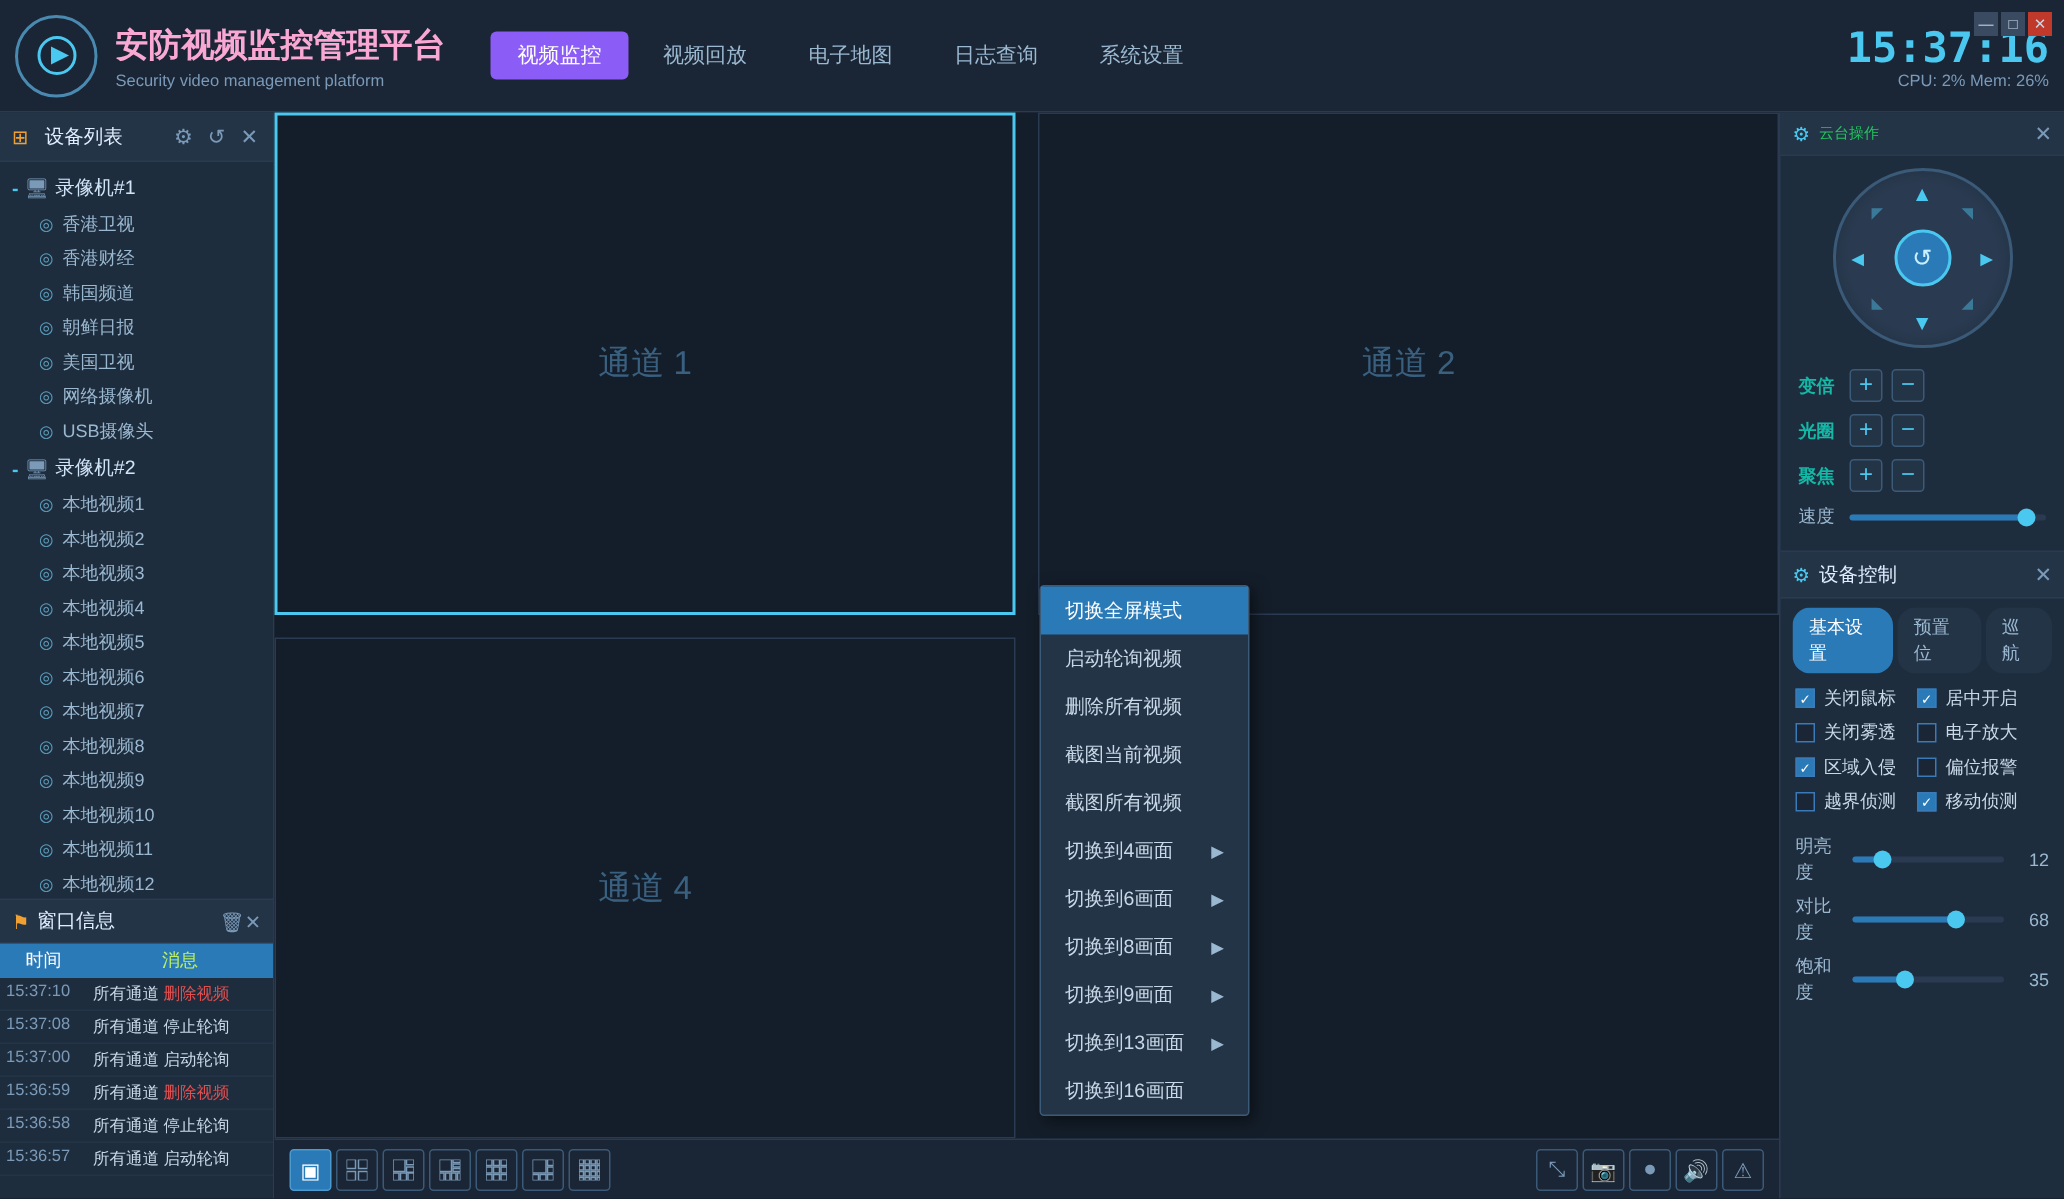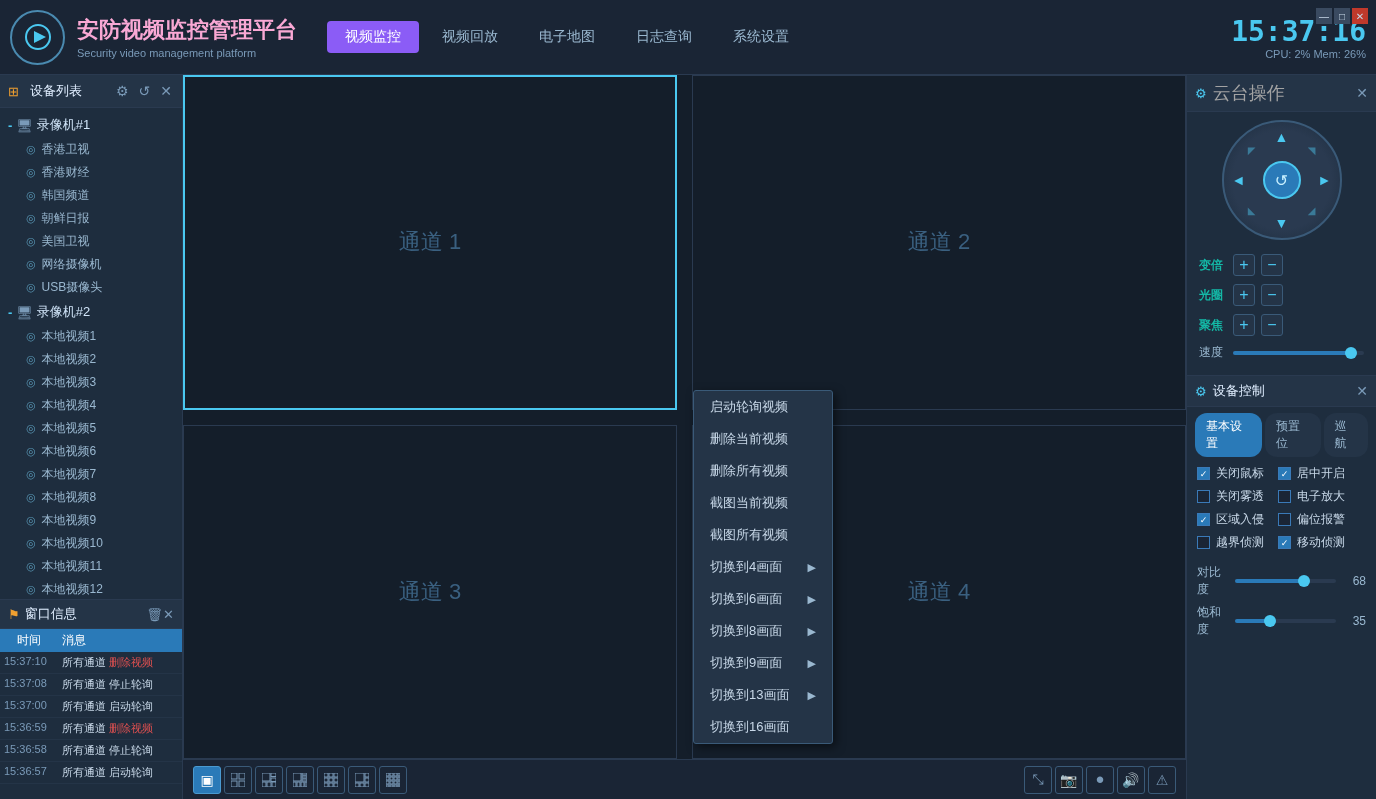--- a/index.html
+++ b/index.html
@@ -167,21 +167,21 @@
       border-bottom: 1px solid #2a3a50;
     }
     #window-info-icon { color: #f0a030; margin-right: 5px; font-size: 13px; }
     #window-info-title { flex: 1; font-size: 13px; color: #e0eeff; }
     .info-header-btn { background: none; border: none; color: #7a9ab8; cursor: pointer; font-size: 13px; }
     #log-header {
       display: flex;
       background: #2a7ab8;
     }
     .log-col-time { width: 58px; text-align: center; padding: 3px 4px; font-size: 12px; color: #fff; flex-shrink: 0; }
-    .log-col-msg { flex: 1; padding: 3px 4px; font-size: 12px; color: #ffffff; }
+    .log-col-msg { flex: 1; padding: 3px 4px; font-size: 12px; color: #bef264; text-align: center; }
 
     #log-body { overflow-y: auto; height: 155px; }
     #log-body::-webkit-scrollbar { width: 3px; }
     #log-body::-webkit-scrollbar-thumb { background: #3a5a78; }
 
     .log-row {
       display: flex;
       border-bottom: 1px solid #243447;
     }
     .log-time { width: 58px; padding: 3px 4px; font-size: 11px; color: #7a9ab8; flex-shrink: 0; }
@@ -302,21 +302,21 @@
     }
     #ptz-header {
       display: flex;
       align-items: center;
       padding: 6px 8px;
       background: #243447;
       border-bottom: 1px solid #2a3a50;
       margin-bottom: 8px;
     }
     #ptz-icon { color: #4ac8f0; margin-right: 6px; }
-    #ptz-title { flex: 1; color: #a3a3a3; font-size: 18px; }
+    #ptz-title { flex: 1; color: #22c55e; font-size: 10px; }
     .panel-close { background: none; border: none; color: #7a9ab8; cursor: pointer; font-size: 14px; }
 
     #ptz-controller {
       width: 120px;
       height: 120px;
       margin: 0 auto 10px;
       position: relative;
     }
     .ptz-bg {
       width: 120px;
@@ -659,34 +659,31 @@
   <div id="video-center">
     <div id="video-grid">
 
     <div class="video-cell active">
           <span class="channel-label">通道 1</span>
         </div>
         <div class="video-cell">
           <span class="channel-label">通道 2</span>
         </div>
         <div class="video-cell">
-          <span class="channel-label">通道 3</span>
-        </div>
-        <div class="video-cell">
           <span class="channel-label">通道 4</span>
         </div>
       </div>
 
     <div id="context-menu">
 
+    <div class="ctx-item highlighted">
+          <span>切换全屏模式</span>
+        </div>
         <div class="ctx-item">
           <span>启动轮询视频</span>
-        </div>
-        <div class="ctx-item">
-          <span>删除当前视频</span>
         </div>
         <div class="ctx-item">
           <span>删除所有视频</span>
         </div>
         <div class="ctx-item">
           <span>截图当前视频</span>
         </div>
         <div class="ctx-item">
           <span>截图所有视频</span>
         </div>
@@ -886,20 +883,28 @@
         <div class="ctrl-option-row">
           <div class="ctrl-checkbox"></div>
           <span class="ctrl-option-label">越界侦测</span>
           <div class="ctrl-checkbox checked" style="margin-left:8px;"></div>
           <span class="ctrl-option-label">移动侦测</span>
         </div>
       </div>
 
       <div id="device-sliders" style="padding: 4px 10px;">
         <div class="slider-row">
+          <span class="slider-name">明亮度</span>
+          <div class="slider-track">
+            <div class="slider-fill" style="width:20%;"></div>
+            <div class="slider-thumb" style="left:calc(20% - 6px);"></div>
+          </div>
+          <span class="slider-value">12</span>
+        </div>
+        <div class="slider-row">
           <span class="slider-name">对比度</span>
           <div class="slider-track">
             <div class="slider-fill" style="width:68%;"></div>
             <div class="slider-thumb" style="left:calc(68% - 6px);"></div>
           </div>
           <span class="slider-value">68</span>
         </div>
         <div class="slider-row">
           <span class="slider-name">饱和度</span>
           <div class="slider-track">

